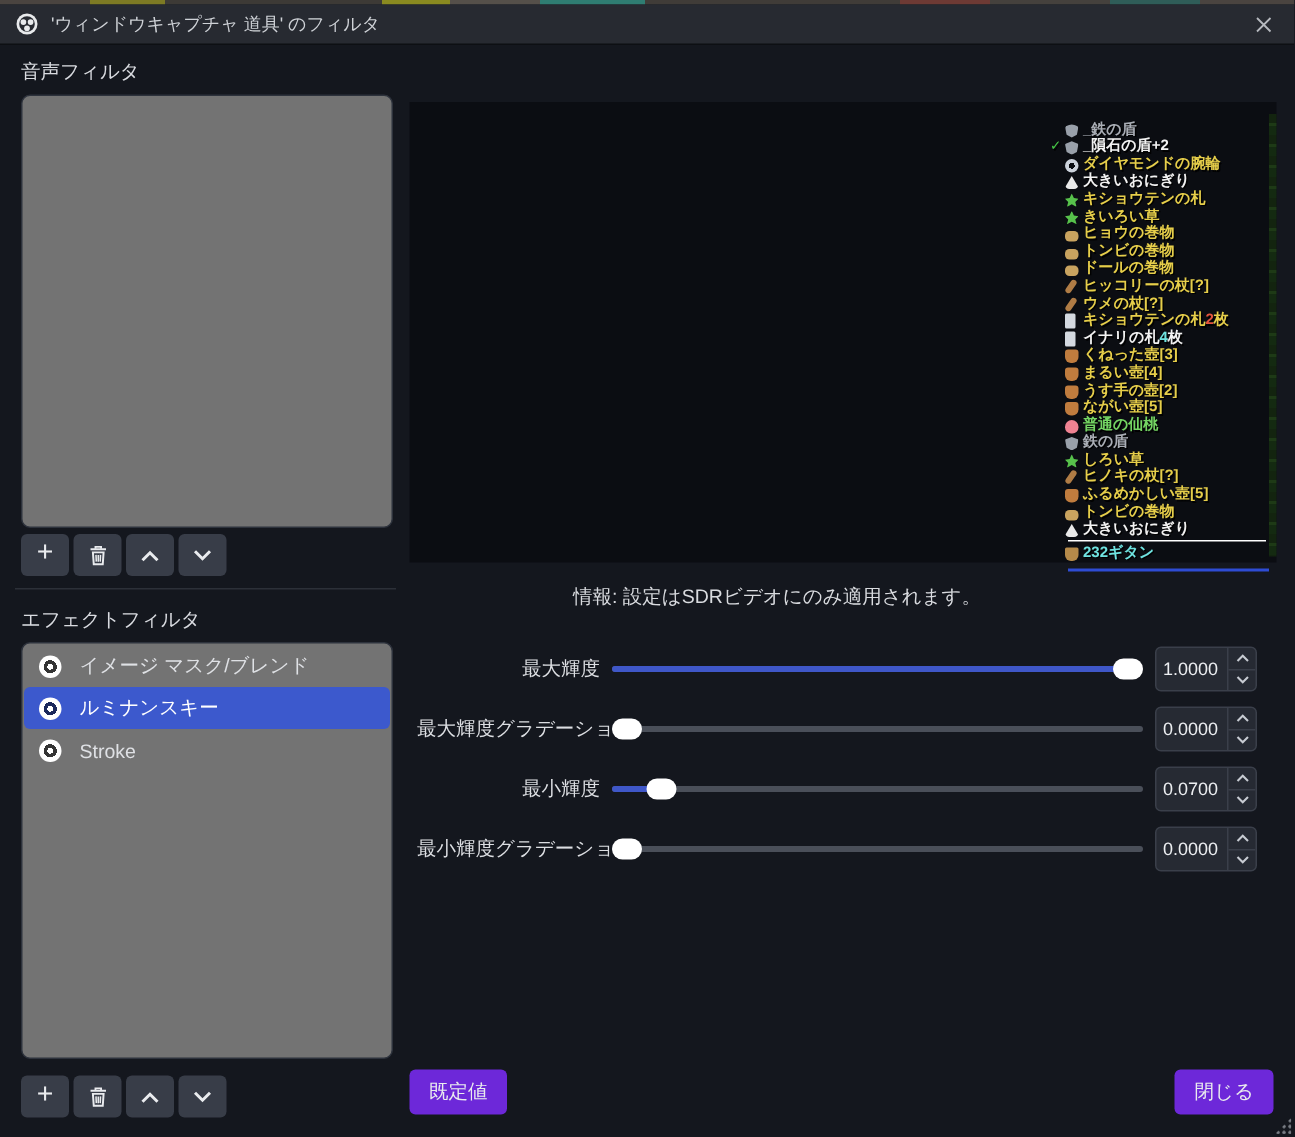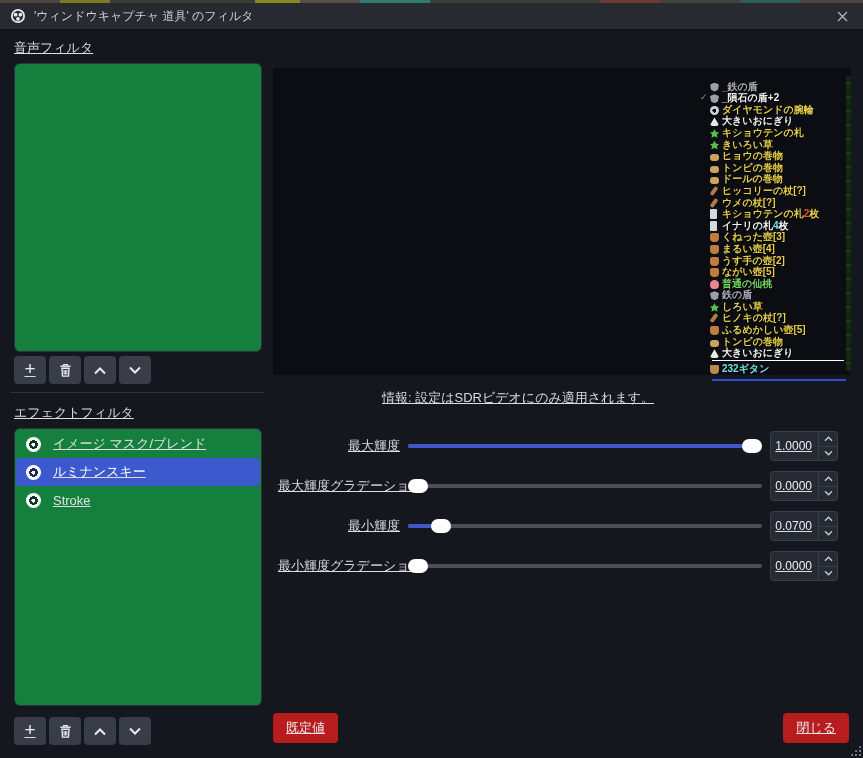--- a/index.html
+++ b/index.html
@@ -23,28 +23,28 @@
     border-bottom: 1px solid #0d0f13;
     display: flex; align-items: center;
     padding: 0 4px 0 10px; gap: 8px;
     font-size: 12px; color: #cfd2d7;
   }
   .titlebar .close {
     margin-left: auto; width: 34px; height: 26px;
     display: flex; align-items: center; justify-content: center;
     cursor: default;
   }
-  .content { display: flex; height: 728px; text-decoration: underline; }
+  .content { display: flex; height: 728px; }
 
   
   .left { width: 268px; display: flex; flex-direction: column; }
   .section-label { margin: 9px 6px 6px 14px; font-size: 13px; color: #d9dbe0; }
   .listbox {
     margin: 0 6px 0 14px;
-    background: #15803d;
+    background: #737373;
     border: 1px solid #2d323c;
     border-radius: 6px;
   }
   .listbox.audio { height: 289px; }
   .listbox.effects { flex: 1; margin-bottom: 7px; padding: 1px; overflow: hidden; }
   .toolbar { display: flex; gap: 3px; margin: 4px 6px 5px 14px; }
   .tbtn {
     width: 32px; height: 28px;
     background: #383d48; border-radius: 4px;
     display: flex; align-items: center; justify-content: center;
@@ -128,21 +128,21 @@
   .arr { flex: 1; display: flex; align-items: center; justify-content: center; }
   .arr.up { border-bottom: 1px solid #3a3f4a; }
 
   .footer {
     margin-top: auto;
     display: flex; justify-content: space-between;
     padding: 0 14px 15px 5px;
   }
   .btn {
     height: 30px; padding: 0 13px;
-    background: #b91c1c; border-radius: 4px;
+    background: #6d28d9; border-radius: 4px;
     display: flex; align-items: center;
     font-size: 13px; color: #e9ebee; white-space: nowrap;
   }
   .grip {
     position: absolute; right: 2px; bottom: 2px;
     width: 11px; height: 11px;
     background-image: radial-gradient(#787c84 1px, transparent 1.2px);
     background-size: 4px 4px;
     clip-path: polygon(100% 0, 100% 100%, 0 100%);
   }

